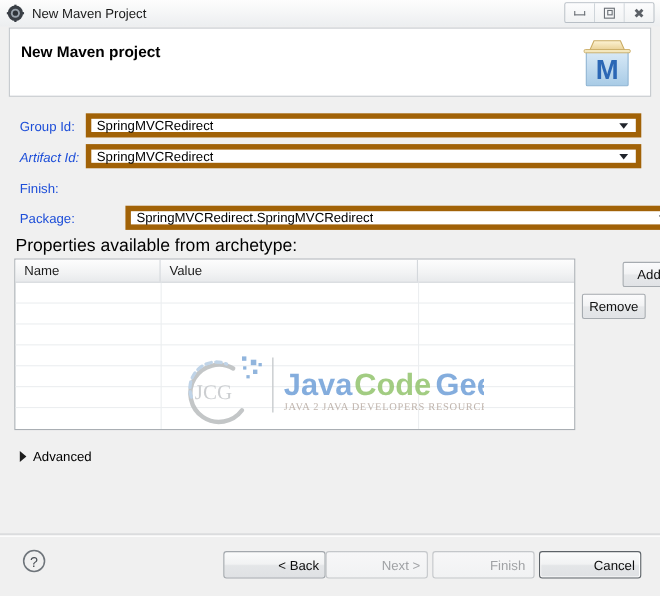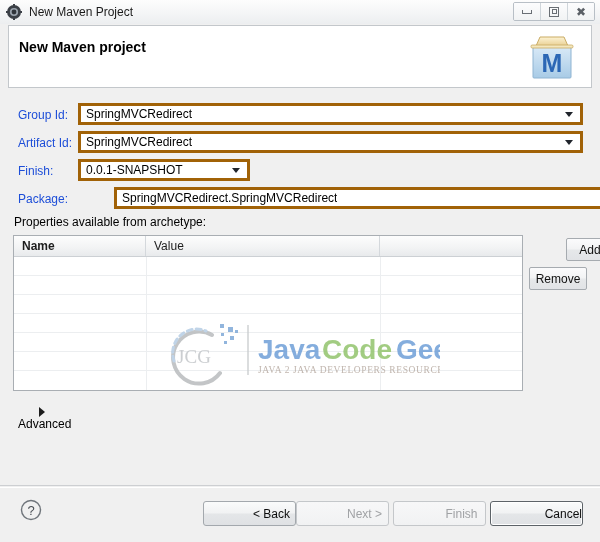--- a/index.html
+++ b/index.html
@@ -120,21 +120,21 @@
     position: absolute;
     text-align: left;
     font-size: 12px;
     color: #1d4ed8;
     white-space: nowrap;
   }
   .combo {
     position: absolute;
     height: 22px;
     background: #ffffff;
-    border: 3px solid #a16207;
+    border: 5px solid #a16207;
     box-sizing: border-box;
     display: flex;
     align-items: center;
   }
   .combo-value {
     padding-left: 5px;
     font-size: 12px;
     color: #000;
     white-space: nowrap;
     overflow: hidden;
@@ -145,21 +145,21 @@
     margin-top: -2px;
     width: 0; height: 0;
     border-left: 4px solid transparent;
     border-right: 4px solid transparent;
     border-top: 5px solid #20242b;
   }
 
   .props-label {
     position: absolute;
     left: 14px; top: 126px;
-    font-size: 12px;
+    font-size: 16px;
     color: #000;
   }
 
   
   .table-box {
     position: absolute;
     left: 13px; top: 146px;
     width: 510px; height: 156px;
     background: #ffffff;
     border: 1px solid #a9aeb3;
@@ -176,21 +176,21 @@
   .th {
     font-size: 12px;
     color: #1d1d1d;
     display: flex;
     align-items: center;
     padding-left: 8px;
     box-sizing: border-box;
     border-right: 1px solid #d4d8dc;
     height: 100%;
   }
-  .th.col-name { width: 132px; font-weight: bold; }
+  .th.col-name { width: 132px; }
   .th.col-value { width: 234px; }
   .th.col-extra { flex: 1; border-right: none; }
   .table-body { position: relative; height: 134px; }
   .row-line {
     position: absolute;
     left: 0; width: 100%;
     height: 1px;
     background: #eceef0;
   }
   .col-line {
@@ -223,21 +223,20 @@
     color: #111;
   }
 
   
   .advanced {
     position: absolute;
     left: 18px; top: 318px;
     display: flex;
     align-items: center;
     height: 16px;
-    flex-direction: column;
   }
   .tri {
     width: 0; height: 0;
     border-top: 5px solid transparent;
     border-bottom: 5px solid transparent;
     border-left: 6px solid #1c1c1c;
     margin-right: 6px;
   }
   .advanced-label { font-size: 12px; color: #000; }
 
@@ -344,31 +343,27 @@
   </div>
 
   <div class="body-area">
 
     <div class="field-label" style="left:18px; top:19px;">Group Id:</div>
     <div class="combo" style="left:78px; top:14px; width:505px;">
       <span class="combo-value">SpringMVCRedirect</span>
       <span class="combo-arrow"></span>
     </div>
 
-    <div class="field-label" style="left:18px; top:47px;">Artifact Id:</div>
+    <div class="field-label" style="left:18px; top:47px;font-style:italic;">Artifact Id:</div>
     <div class="combo" style="left:78px; top:42px; width:505px;">
       <span class="combo-value">SpringMVCRedirect</span>
       <span class="combo-arrow"></span>
     </div>
 
     <div class="field-label" style="left:18px; top:75px;">Finish:</div>
-    <div class="combo" style="left:78px; top:70px; width:172px;">
-      <span class="combo-value">0.0.1-SNAPSHOT</span>
-      <span class="combo-arrow"></span>
-    </div>
 
     <div class="field-label" style="left:18px; top:103px;">Package:</div>
     <div class="combo" style="left:78px; top:98px; width:505px;margin-left:36px;">
       <span class="combo-value">SpringMVCRedirect.SpringMVCRedirect</span>
       <span class="combo-arrow"></span>
     </div>
 
     <div class="props-label">Properties available from archetype:</div>
 
     <div class="table-box">
@@ -438,18 +433,18 @@
 
     <div class="dlg-btn" style="left:203px;">
       <span>&lt; Back</span>
     </div>
     <div class="dlg-btn disabled" style="left:296px;">
       <span>Next &gt;</span>
     </div>
     <div class="dlg-btn disabled" style="left:393px;">
       <span>Finish</span>
     </div>
-    <div class="dlg-btn default" style="left:490px;justify-content:flex-end;">
+    <div class="dlg-btn default" style="left:490px;">
       <span>Cancel</span>
     </div>
   </div>
 
 </div>
 
 </body></html>

